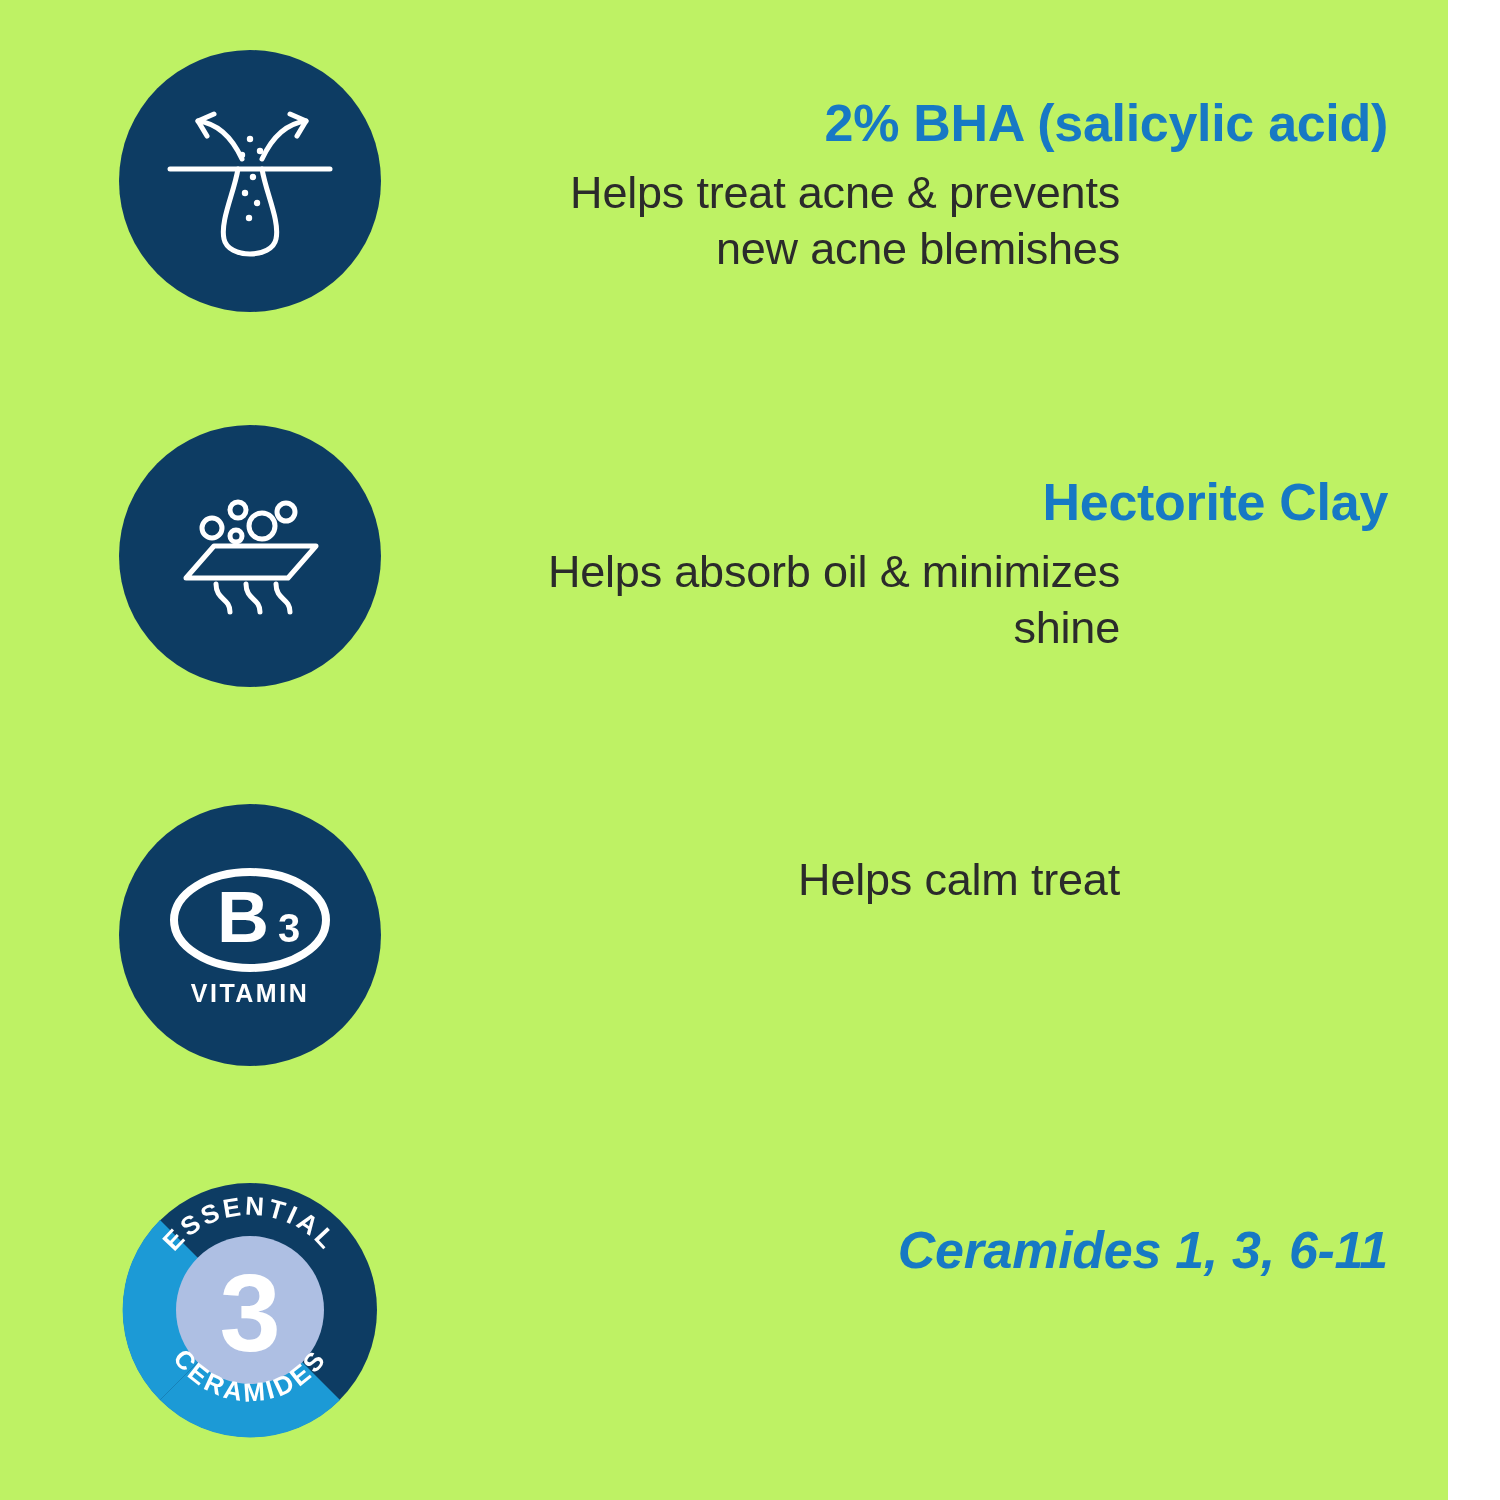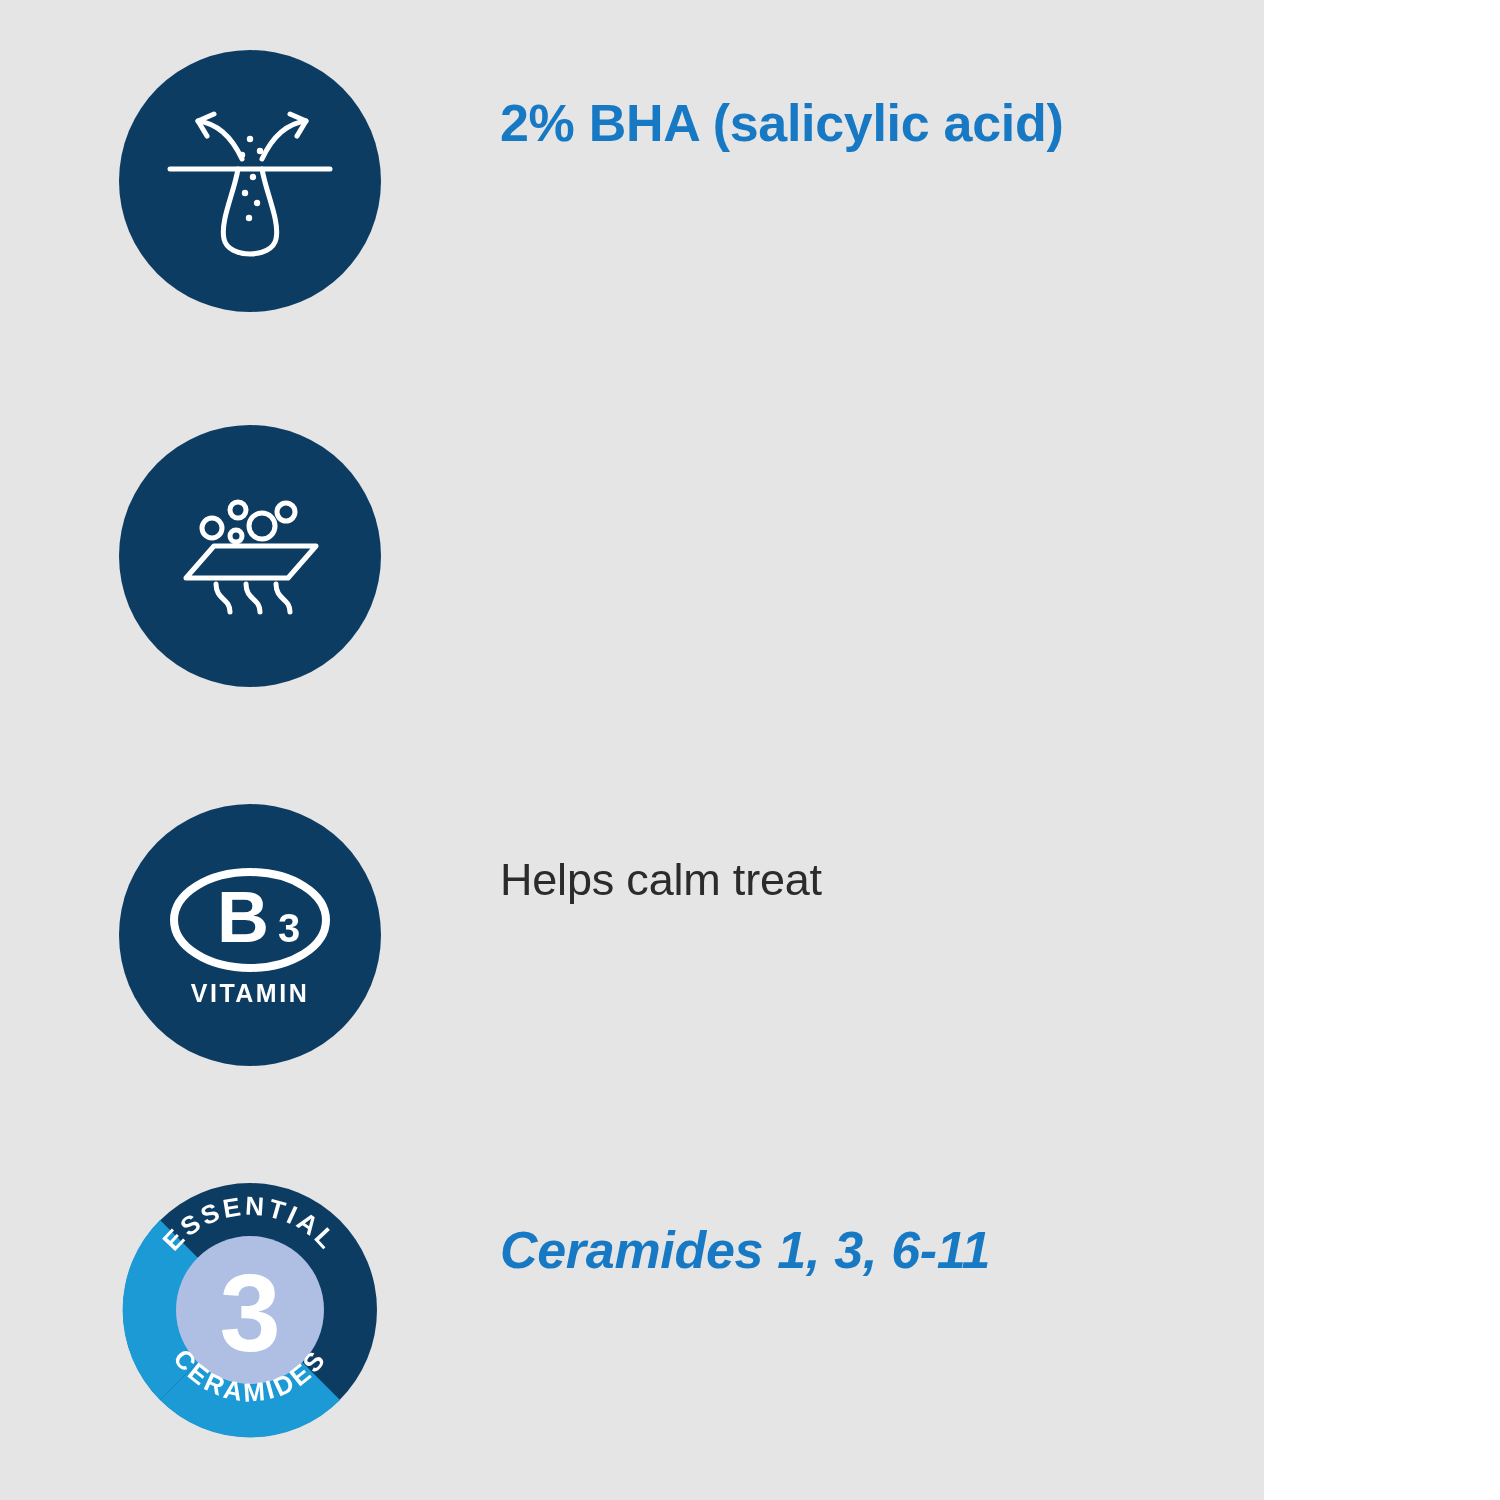--- a/index.html
+++ b/index.html
@@ -8,25 +8,26 @@
     background: #ffffff;
   }
   body {
     width: 1500px;
     height: 1500px;
     font-family: "Liberation Sans", sans-serif;
     overflow: hidden;
   }
   .sheet {
     position: relative;
-    width: 1264px;
+    width: 1448px;
     height: 1500px;
-    background: #e5e5e5;
+    background: #bef264;
     box-sizing: border-box;
     padding: 40px 0 0 0;
+    text-align: right;
   }
   .feature-list {
     display: flex;
     flex-direction: column;
     justify-content: flex-start;
   }
   .feature-row {
     display: flex;
     align-items: flex-start;
     height: 375px;
@@ -110,20 +111,21 @@
             <circle cx="92" cy="74" r="3.2" fill="#ffffff"></circle>
             <circle cx="103" cy="96" r="3.2" fill="#ffffff"></circle>
             <circle cx="95" cy="112" r="3.2" fill="#ffffff"></circle>
             <circle cx="107" cy="122" r="3.2" fill="#ffffff"></circle>
             <circle cx="99" cy="137" r="3.2" fill="#ffffff"></circle>
           </svg>
         </div>
       </div>
       <div class="text-cell">
         <p class="feature-title">2% BHA (salicylic acid)</p>
+        <p class="feature-desc">Helps treat acne &amp; prevents new acne blemishes</p>
       </div>
     </div>
 
     <div class="feature-row row-2">
       <div class="icon-cell">
         <div class="icon-circle">
           <svg width="200" height="200" viewBox="0 0 200 200" fill="none">
 
             <path d="M36 122 L64 90 L166 90 L138 122 Z" stroke="#ffffff" stroke-width="5" fill="none" stroke-linejoin="round"></path>
 
@@ -131,20 +133,24 @@
             <circle cx="88" cy="54" r="8" stroke="#ffffff" stroke-width="5" fill="none"></circle>
             <circle cx="112" cy="70" r="13" stroke="#ffffff" stroke-width="5" fill="none"></circle>
             <circle cx="136" cy="56" r="9" stroke="#ffffff" stroke-width="5" fill="none"></circle>
             <circle cx="86" cy="80" r="6" stroke="#ffffff" stroke-width="5" fill="none"></circle>
 
             <path d="M66 128 C 66 144 80 142 80 156" stroke="#ffffff" stroke-width="5" fill="none" stroke-linecap="round"></path>
             <path d="M96 128 C 96 144 110 142 110 156" stroke="#ffffff" stroke-width="5" fill="none" stroke-linecap="round"></path>
             <path d="M126 128 C 126 144 140 142 140 156" stroke="#ffffff" stroke-width="5" fill="none" stroke-linecap="round"></path>
           </svg>
         </div>
+      </div>
+      <div class="text-cell">
+        <p class="feature-title">Hectorite Clay</p>
+        <p class="feature-desc">Helps absorb oil &amp; minimizes shine</p>
       </div>
     </div>
 
     <div class="feature-row row-3">
       <div class="icon-cell">
         <div class="icon-circle">
           <svg width="210" height="210" viewBox="0 0 210 210" fill="none">
             <ellipse cx="105" cy="90" rx="76" ry="48" stroke="#ffffff" stroke-width="8" fill="none"></ellipse>
             <text x="98" y="112" font-family="Liberation Sans, sans-serif" font-size="72" font-weight="bold" fill="#ffffff" text-anchor="middle">B</text>
             <text x="144" y="112" font-family="Liberation Sans, sans-serif" font-size="40" font-weight="bold" fill="#ffffff" text-anchor="middle">3</text>

